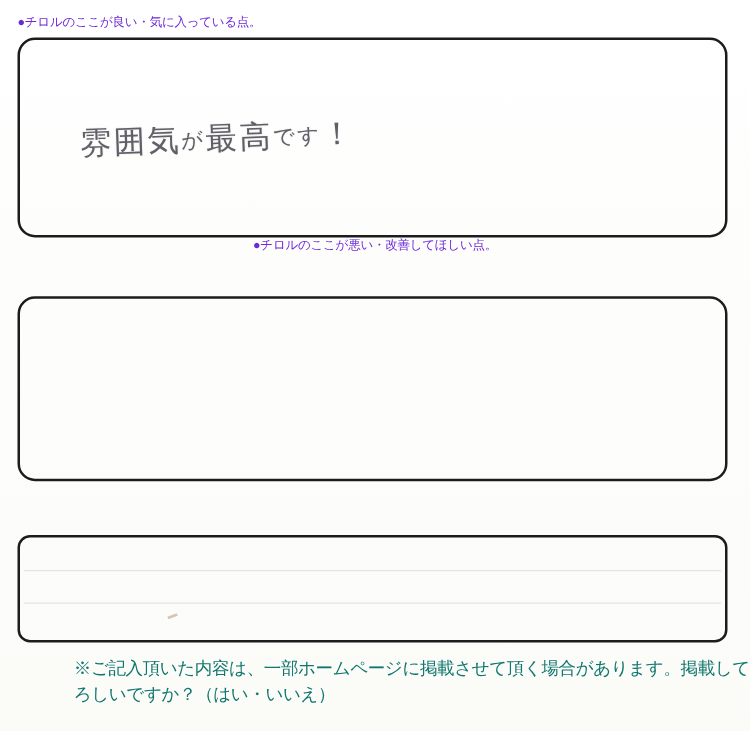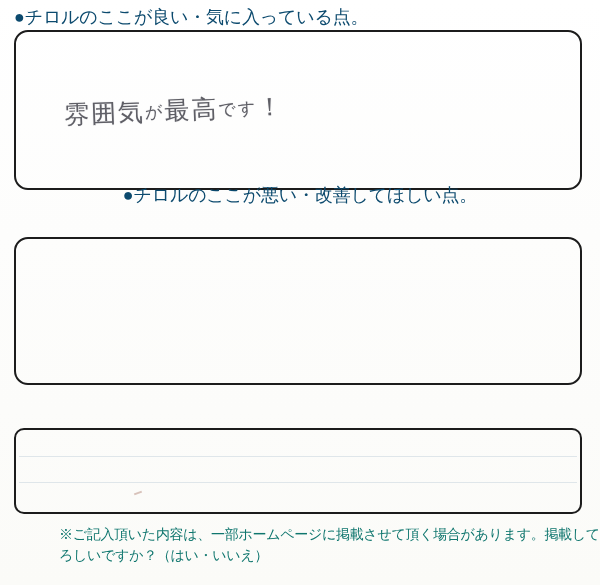--- a/index.html
+++ b/index.html
@@ -29,25 +29,25 @@
     background:
       linear-gradient(180deg, #ffffff 0%, #fdfdfc 40%, #fbfbf8 100%);
     pointer-events: none;
   }
   .block {
     position: absolute;
     left: 14px;
     width: 572px;
   }
   .q-label {
-    font-size: 18px;
+    font-size: 10px;
     line-height: 18px;
     letter-spacing: -0.2px;
     white-space: nowrap;
-    color: #0c4a6e;
+    color: #6d28d9;
   }
   .answer-box {
     position: absolute;
     left: 14px;
     width: 568px;
     border: 2.5px solid #1c1c1c;
     border-radius: 14px;
     background: transparent;
     box-sizing: border-box;
   }

